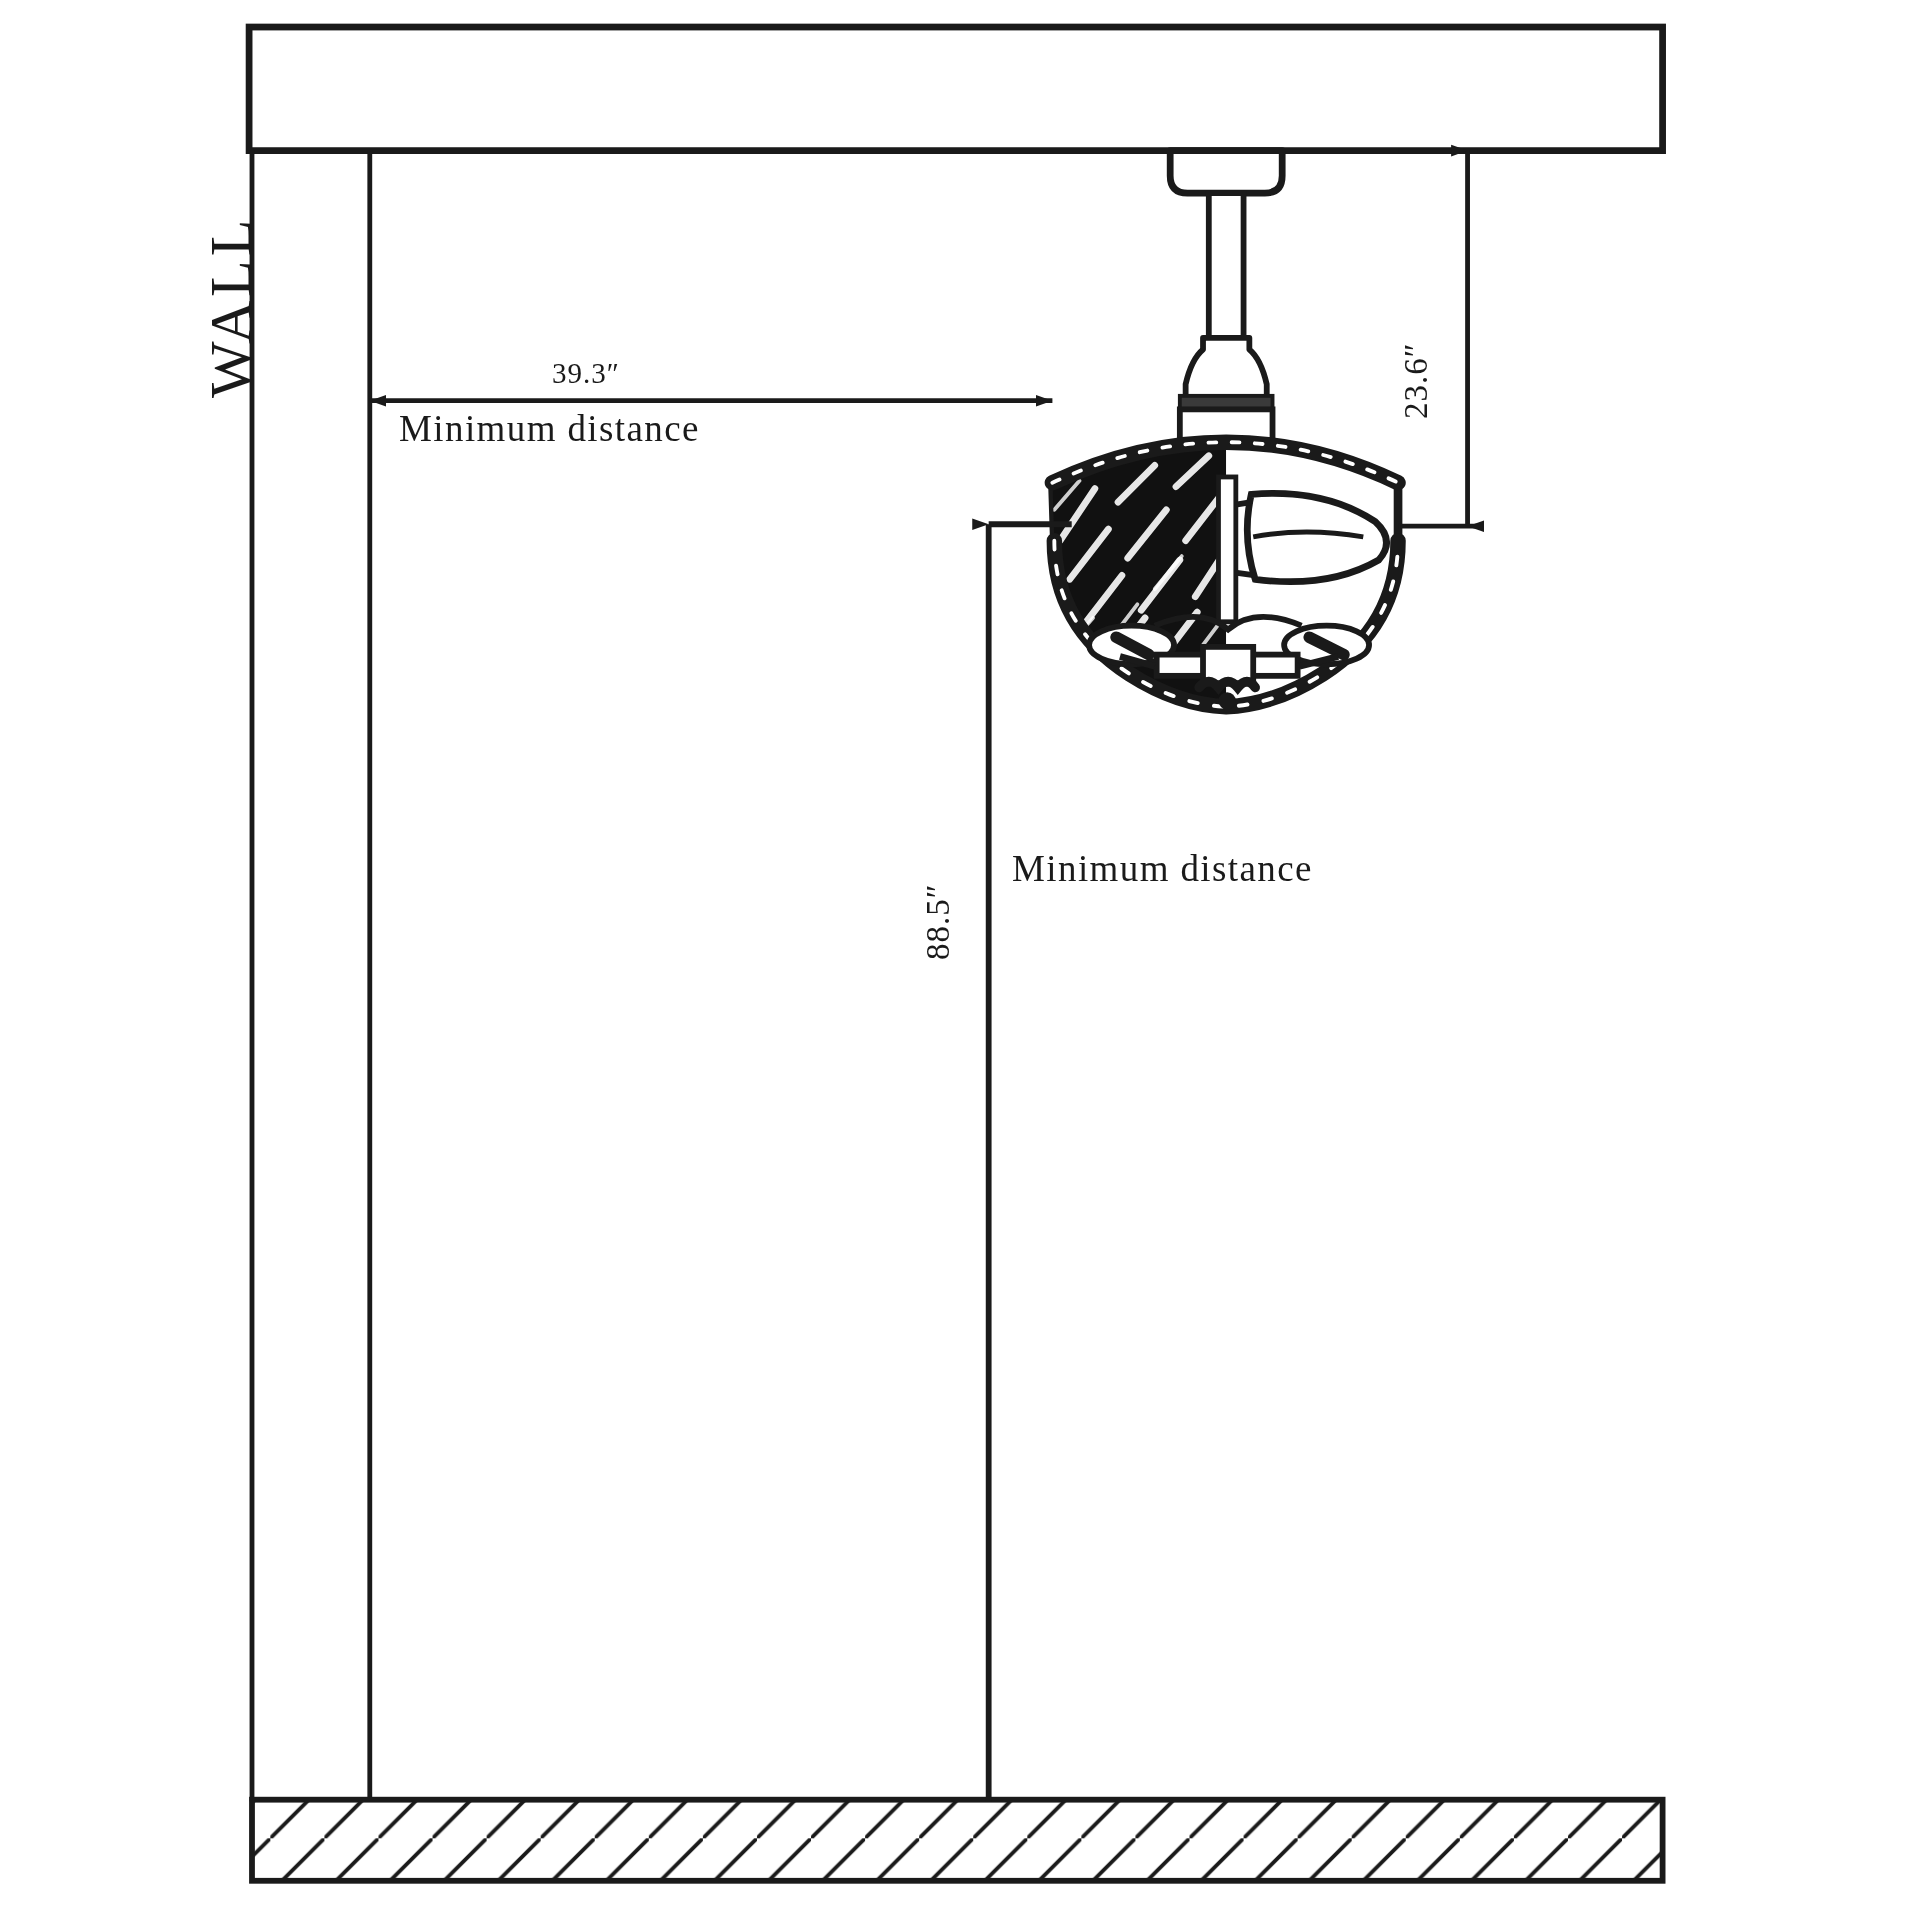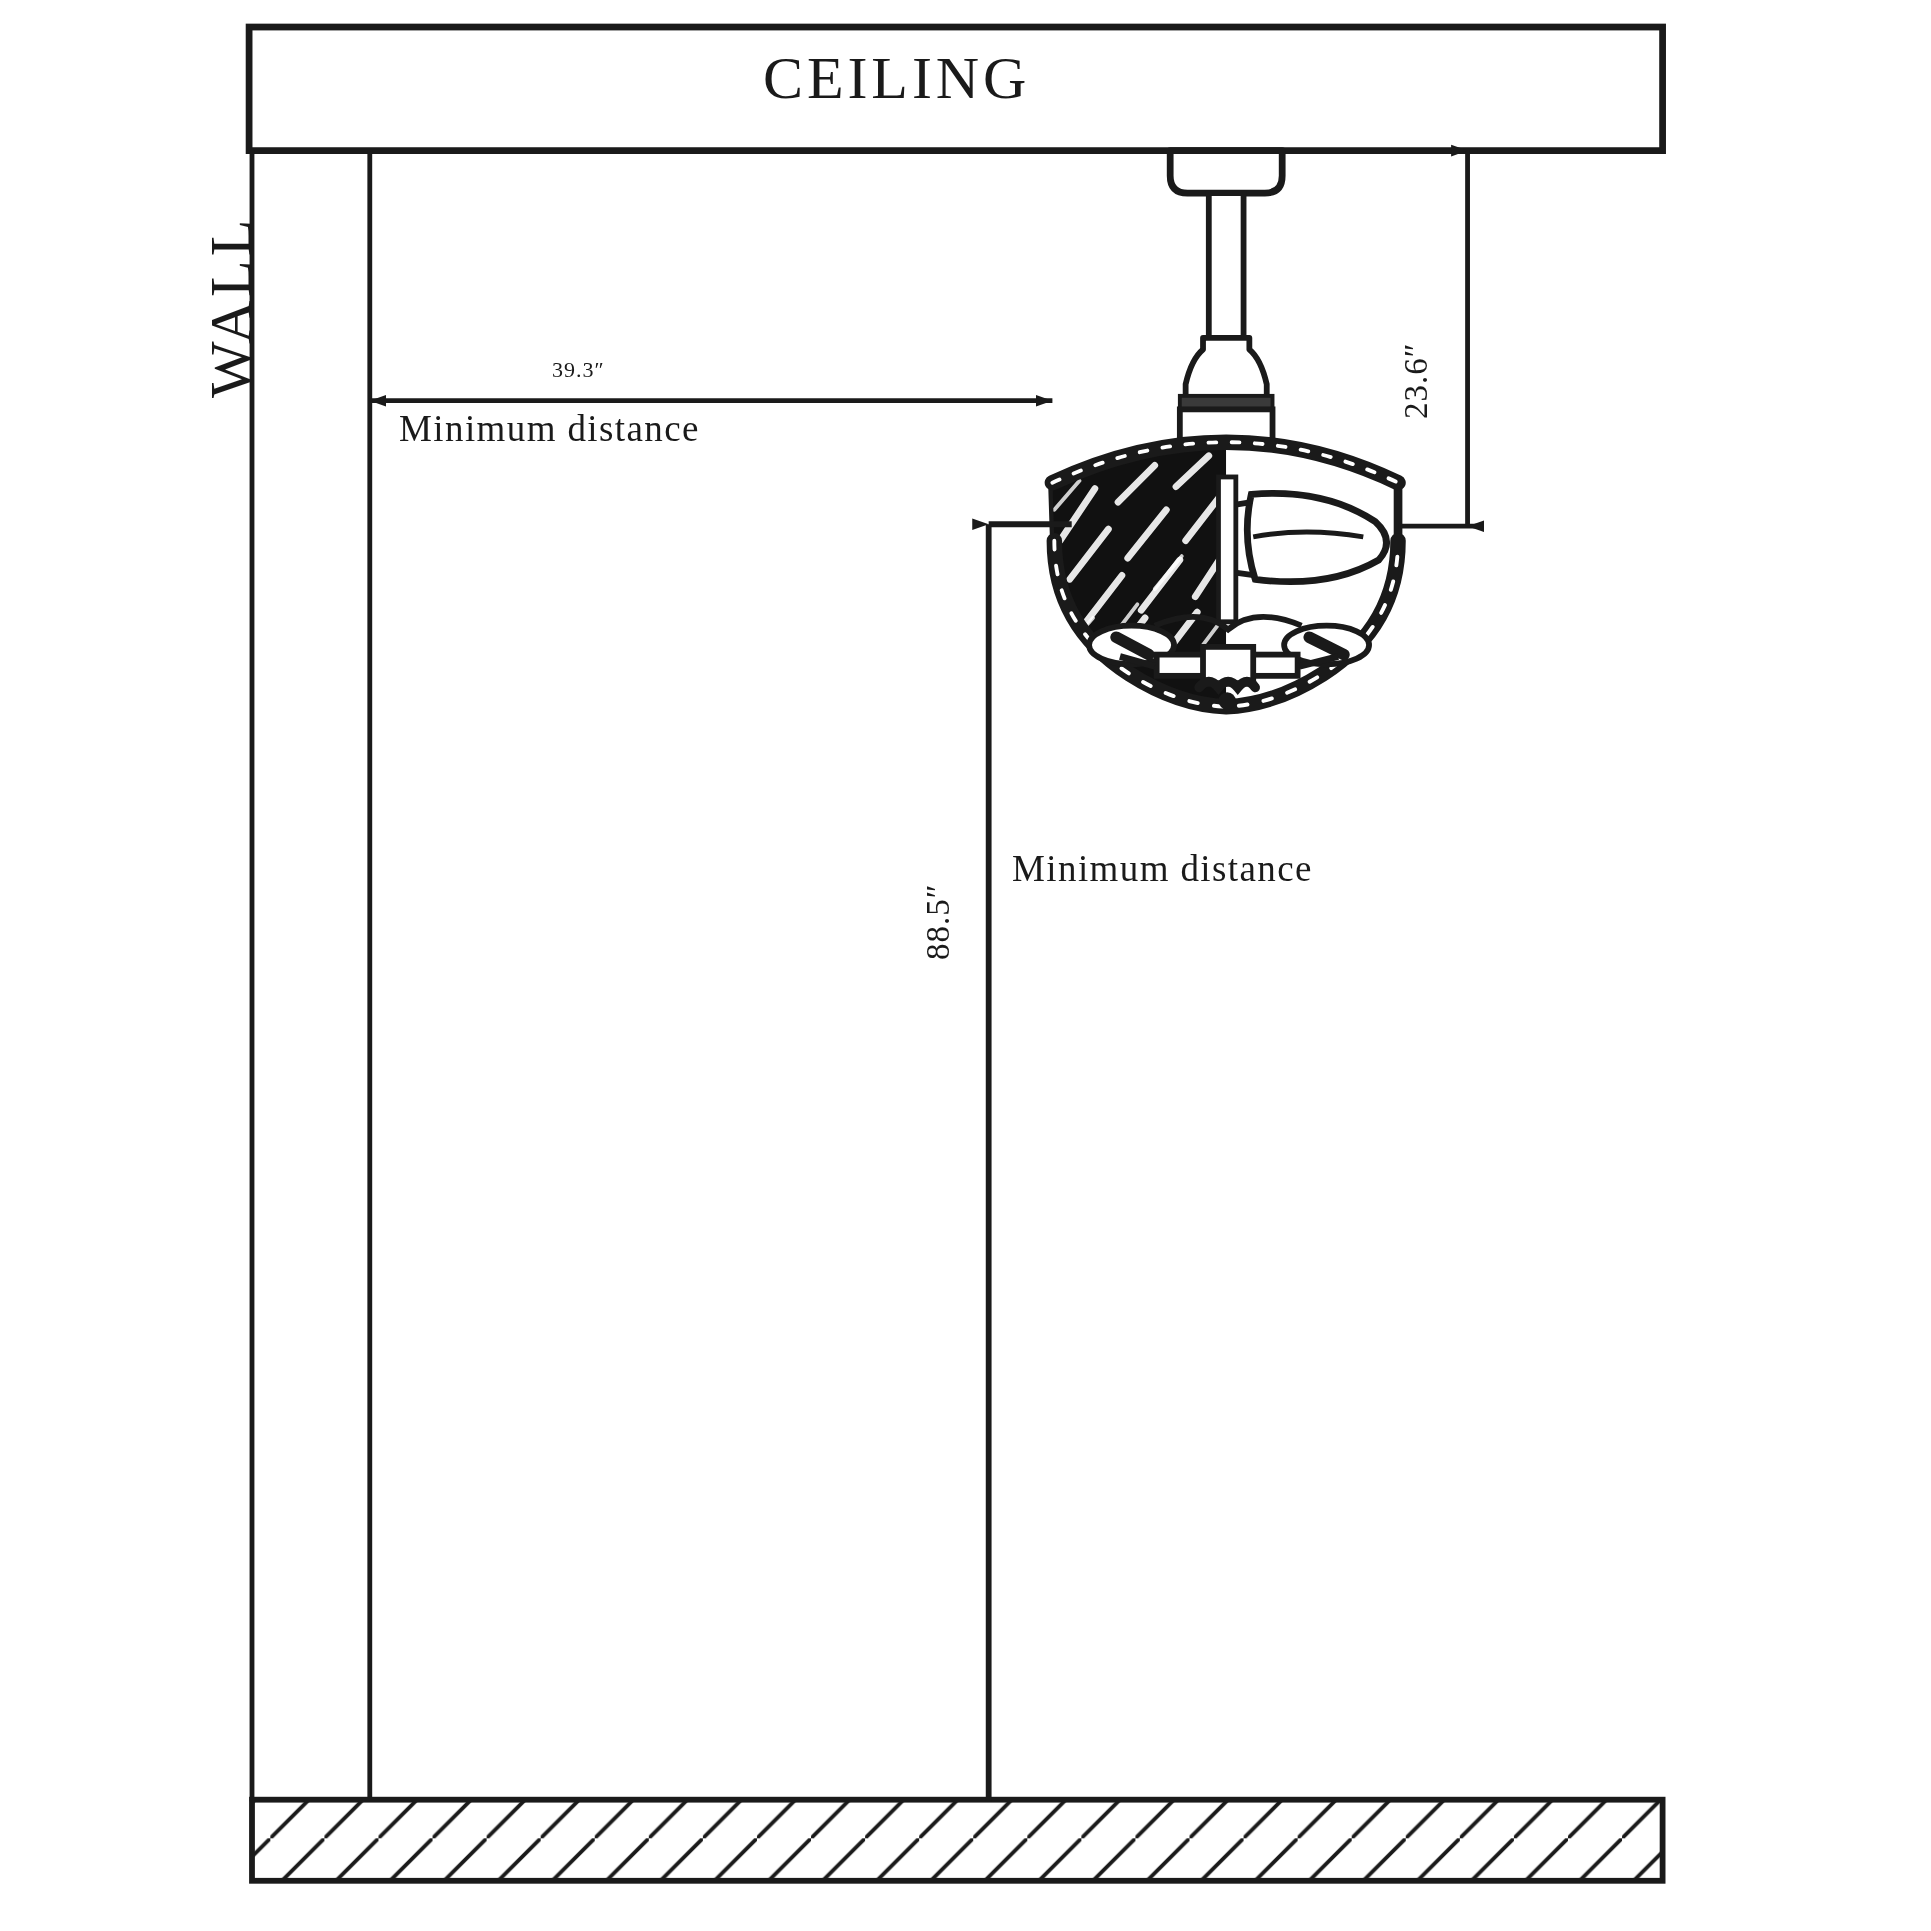--- a/index.html
+++ b/index.html
@@ -40,21 +40,21 @@
     letter-spacing: 3.9px;
     font-weight: 400;
   }
   .lbl-wall {
     font-size: 60px;
     letter-spacing: 3.9px;
     transform: rotate(-90deg);
     transform-origin: left bottom;
   }
   .lbl-dim {
-    font-size: 22px;
+    font-size: 29px;
     letter-spacing: 1px;
   }
   .lbl-dim-vert {
     font-size: 33px;
     letter-spacing: 1px;
     transform: rotate(-90deg);
     transform-origin: left bottom;
   }
   .lbl-note {
     font-size: 37px;
@@ -202,21 +202,20 @@
 
     <g>
 
       <line x1="1024" y1="543" x2="1110" y2="543" stroke="#1a1a1a" stroke-width="6"></line>
 
       <line x1="1024" y1="543" x2="1024" y2="1866" stroke="#1a1a1a" stroke-width="6" marker-start="url(#arrU)"></line>
     </g>
 
   </svg>
 
-  <div class="lbl lbl-ceiling" style="left:763px; top:48px;">CEILING</div>
 
   <div class="lbl lbl-wall" style="left:261px; top:338px;">WALL</div>
 
   <div class="lbl lbl-dim" style="left:552px; top:359px;">39.3″</div>
 
   <div class="lbl lbl-note" style="left:399px; top:410px;">Minimum distance</div>
 
   <div class="lbl lbl-dim-vert" style="left:1433px; top:386px;">23.6″</div>
 
   <div class="lbl lbl-dim-vert" style="left:955px; top:927px;">88.5″</div>

